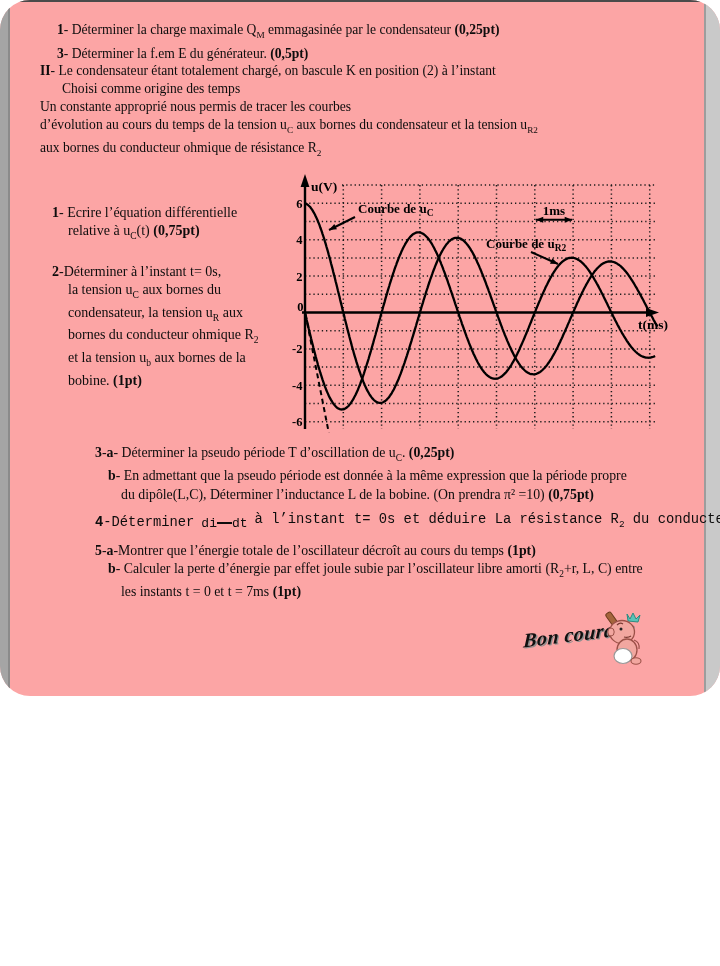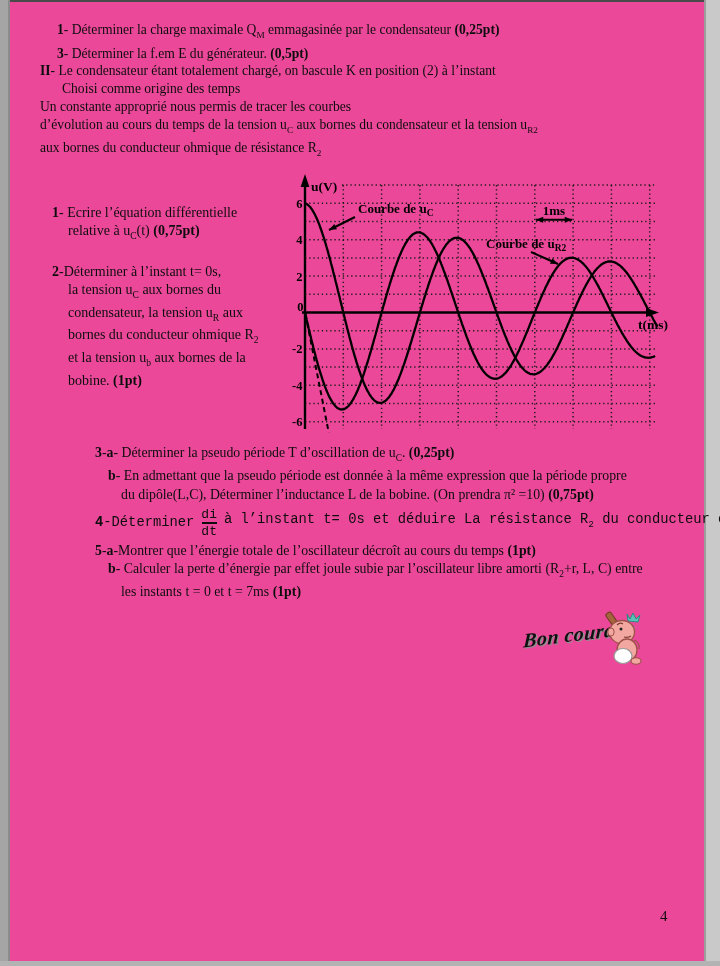--- a/index.html
+++ b/index.html
@@ -1,19 +1,20 @@
 <!DOCTYPE html>
 <html><head>
 <meta charset="utf-8">
 <style>
   html,body{margin:0;padding:0;}
   .page{
-    position:relative;width:720px;height:966px;background:#ec4899;
+    position:relative;width:720px;height:696px;background:#fca5a5;
     font-family:"Liberation Serif","DejaVu Serif",serif;color:#0d0d0d;
     overflow:hidden;
+    border-radius:30px;
   }
   
   .edge-left{position:absolute;left:0;top:0;width:8px;height:966px;background:#a5a5a5;}
   .edge-left-line{position:absolute;left:8px;top:0;width:2px;height:966px;background:#8b8b8b;}
   .edge-top{position:absolute;left:10px;top:0;width:696px;height:2px;background:#4a4a4a;}
   .edge-right{position:absolute;left:706px;top:0;width:14px;height:966px;background:#c9c9c9;}
   .edge-right-line{position:absolute;left:704px;top:0;width:2px;height:966px;background:#9d9d9d;}
   .edge-bottom{position:absolute;left:0;top:961px;width:720px;height:5px;background:#b3b3b3;}
 
   .l{white-space:nowrap;}
@@ -24,21 +25,21 @@
   .ind2{padding-left:22px;}
 
   .leftq{position:absolute;left:52px;top:204px;width:245px;font-size:14px;line-height:18px;}
   .leftq .ind{padding-left:16px;}
   .gap{height:18px;}
 
   .bottomq{position:absolute;left:52px;top:444px;width:655px;font-size:13.8px;line-height:18.6px;margin-left:43px;}
   .ind-b{padding-left:13px;}
   .ind-c{padding-left:26px;}
   .q4line{display:flex;align-items:center;height:37px;white-space:nowrap;font-family:Liberation Mono, monospace;}
-  .frac{display:inline-flex;flex-direction:column;align-items:center;margin:0 7px;line-height:13px;font-size:13px;}
+  .frac{display:inline-flex;align-items:center;margin:0 7px;line-height:13px;font-size:13px;}
   .frac .bar{width:15px;height:1.2px;background:#0d0d0d;margin:1px 0;}
 
   .chart{position:absolute;left:290px;top:172px;}
   .chart .grid{stroke:#1c1c1c;stroke-width:1.5;stroke-dasharray:1.3 2.9;fill:none;}
   .chart .axis{stroke:#000;stroke-width:2.4;fill:none;}
   .chart .curve{stroke:#000;stroke-width:2.3;fill:none;}
   .chart .dash{stroke:#000;stroke-width:2;stroke-dasharray:5 3.6;fill:none;}
   .chart text{font-family:"Liberation Serif","DejaVu Serif",serif;}
   .chart .tick{font-size:12.5px;font-weight:bold;}
   .chart .anno{font-size:13px;font-weight:bold;}

